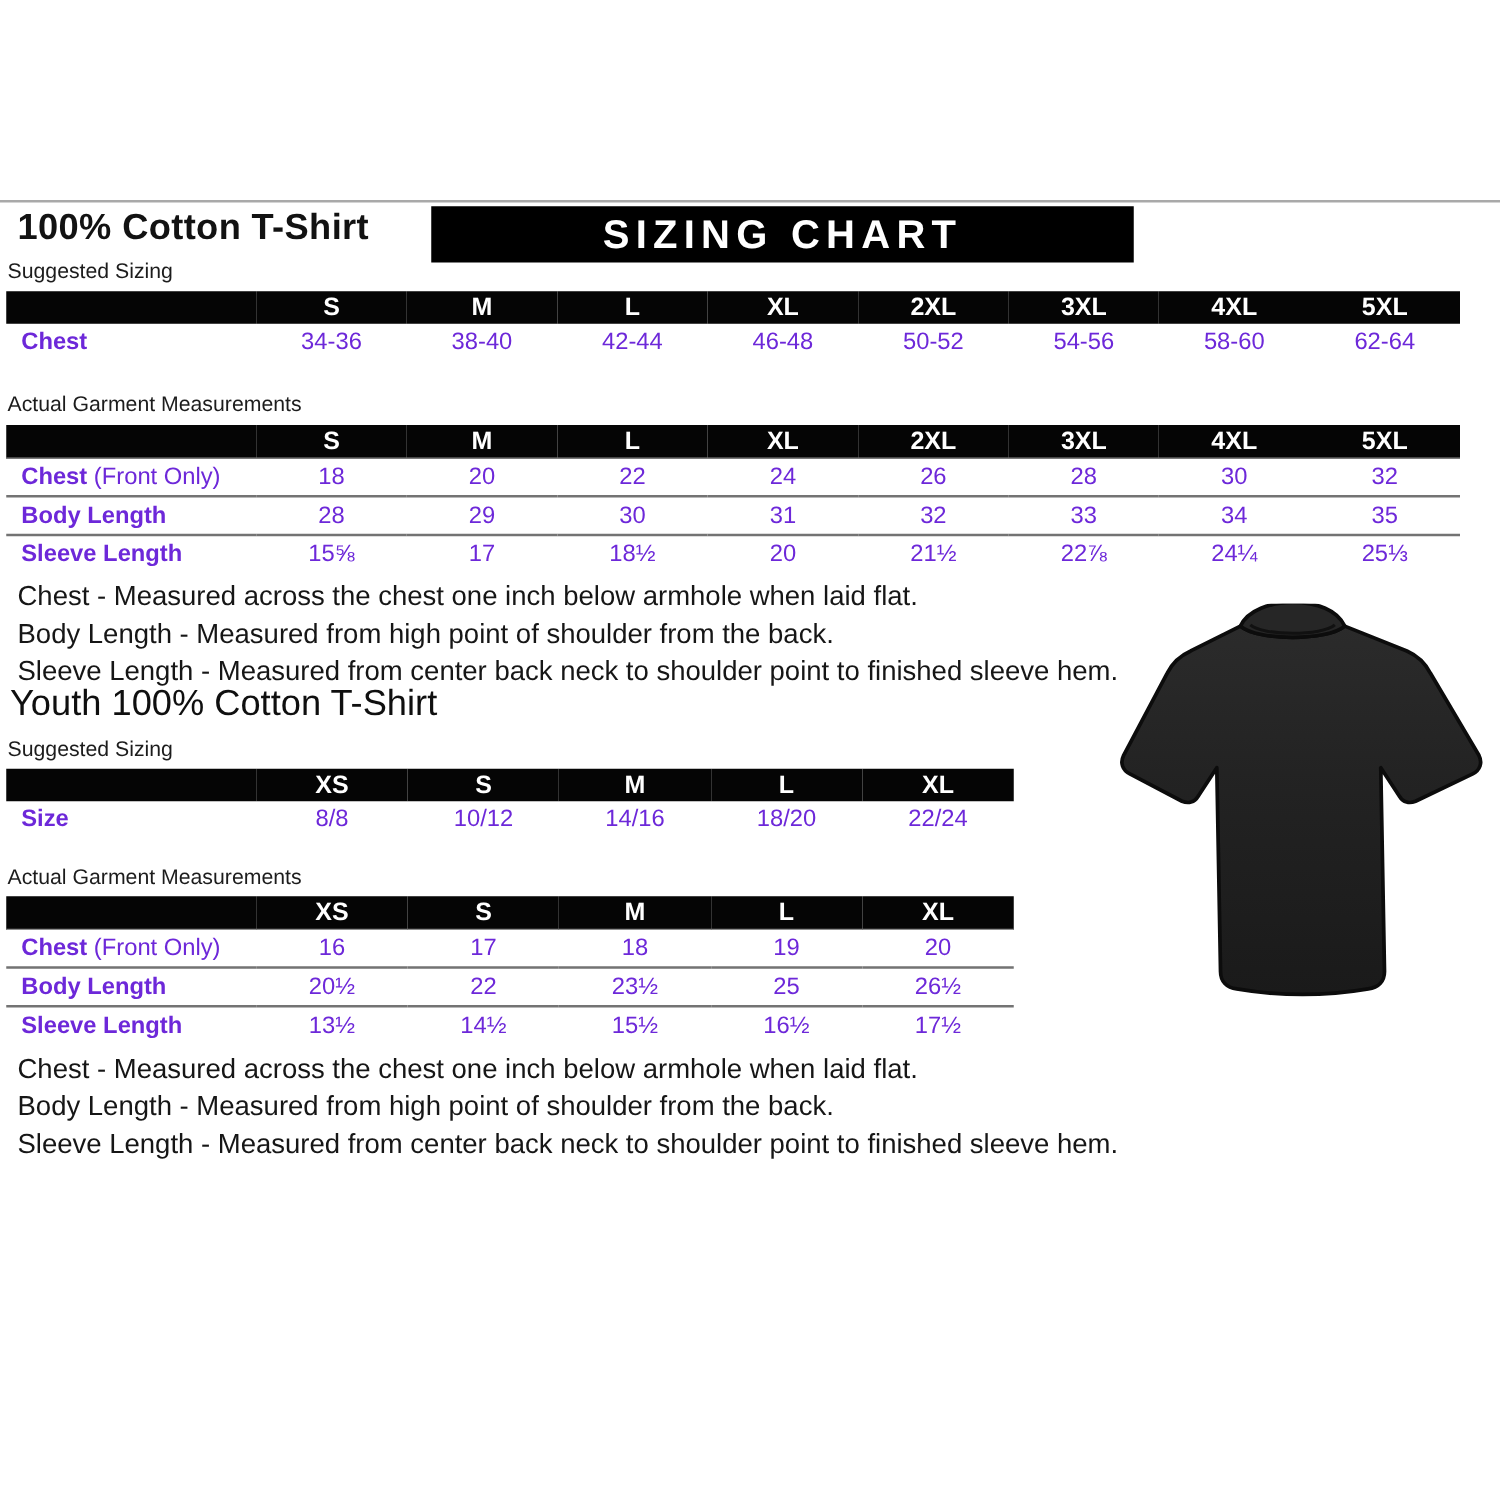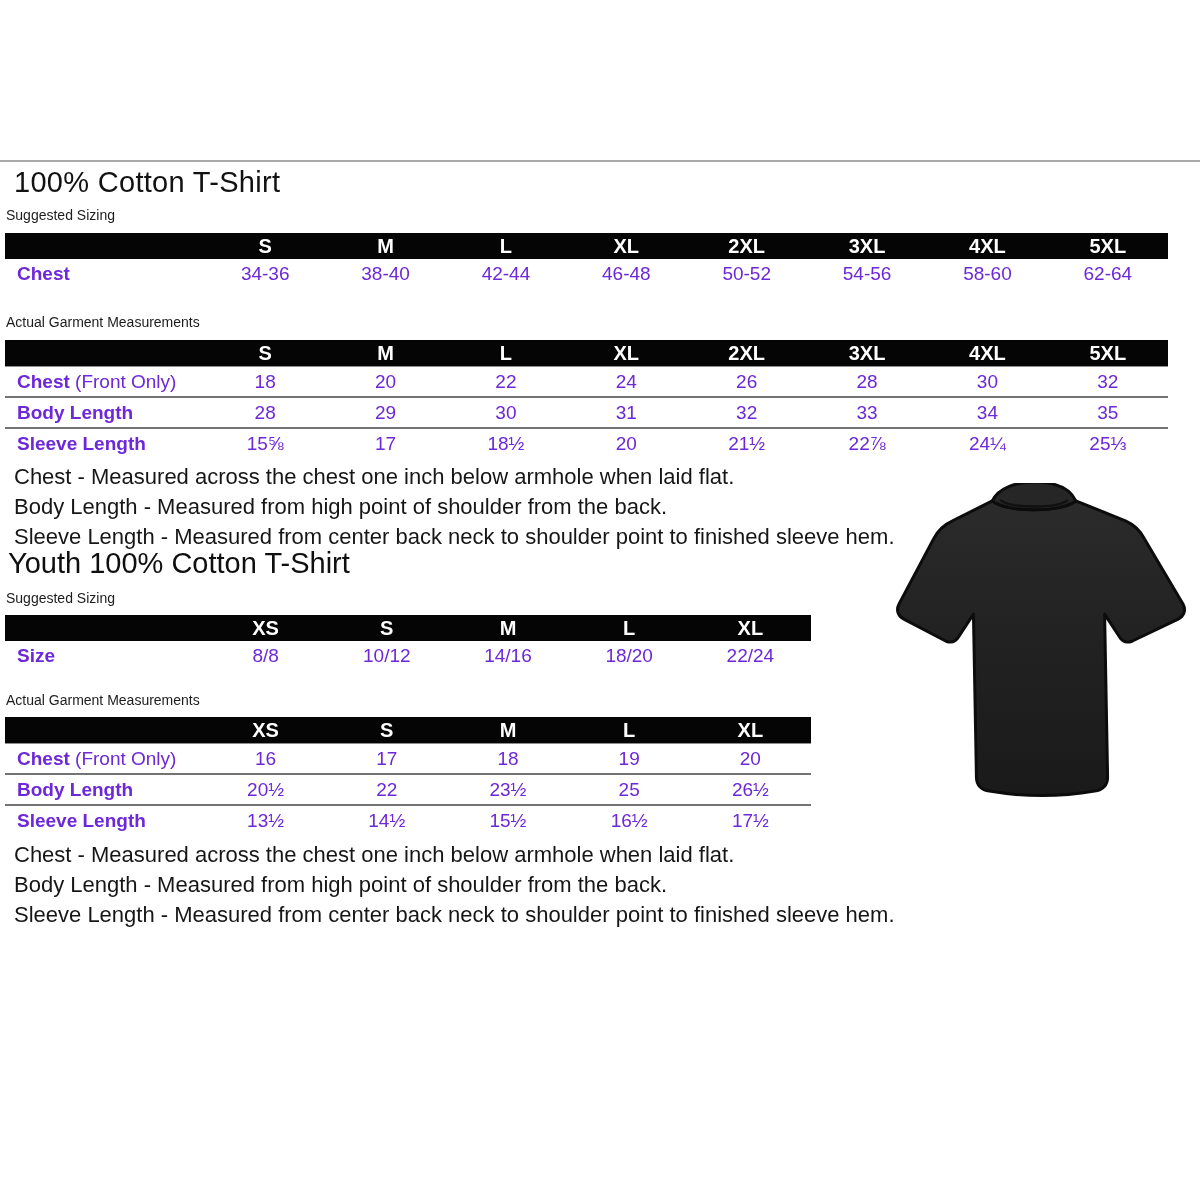--- a/index.html
+++ b/index.html
@@ -1,26 +1,26 @@
 <!DOCTYPE html>
 <html><head>
 <meta charset="utf-8">
 <style>
   html,body { margin:0; padding:0; background:#ffffff; }
   body { font-family:"Liberation Sans", sans-serif; color:#151515; }
   .page { position:relative; width:1200px; height:1200px; background:#fff; overflow:hidden; }
 
   .topline { position:absolute; left:0; top:160px; width:1200px; height:2px; background:#a9a9a9; }
 
-  .adult-title { position:absolute; left:14px; top:166px; font-size:29px; font-weight:400; letter-spacing:0.3px; color:#121212; }
+  .adult-title { position:absolute; left:14px; top:166px; font-size:29px; font-weight:700; letter-spacing:0.3px; color:#121212; }
   .banner { position:absolute; left:345px; top:165px; width:562px; height:45px; background:#000;
             display:flex; align-items:center; justify-content:center; }
   .banner span { color:#fff; font-weight:bold; font-size:32px; letter-spacing:5px; }
 
-  .sec-heading { position:absolute; left:6px; font-size:14px; color:#1c1c1c; }
+  .sec-heading { position:absolute; left:6px; font-size:17px; color:#1c1c1c; }
 
   table { border-collapse:collapse; table-layout:fixed; position:absolute; left:5px; }
   .tbl-adult { width:1163px; }
   .tbl-youth { width:806px; }
   th { background:#050505; color:#fff; font-weight:bold; font-size:20px; text-align:center; height:26px; padding:0; }
   td { font-size:19px; text-align:center; height:29px; padding:0; color:#6d28d9; }
   th.lbl, td.lbl { text-align:left; padding-left:12px; }
   td.lbl .b { font-weight:bold; }
   td.lbl .sfx { font-weight:normal; }
   .actual thead tr { border-bottom:1px solid #8d8d8d; }
@@ -35,20 +35,23 @@
 </style>
 </head>
 <body>
 
 <div class="page">
 
   <div class="topline"></div>
 
   <div class="adult-title">100% Cotton T-Shirt</div>
 
+  <div class="banner">
+    <span>SIZING CHART</span>
+  </div>
 
   <div class="sec-heading" style="top:207px;">Suggested Sizing</div>
 
   <table class="tbl-adult suggested" style="top:233px;">
     <colgroup>
       <col style="width:200px;">
         <col>
         <col>
         <col>
         <col>

